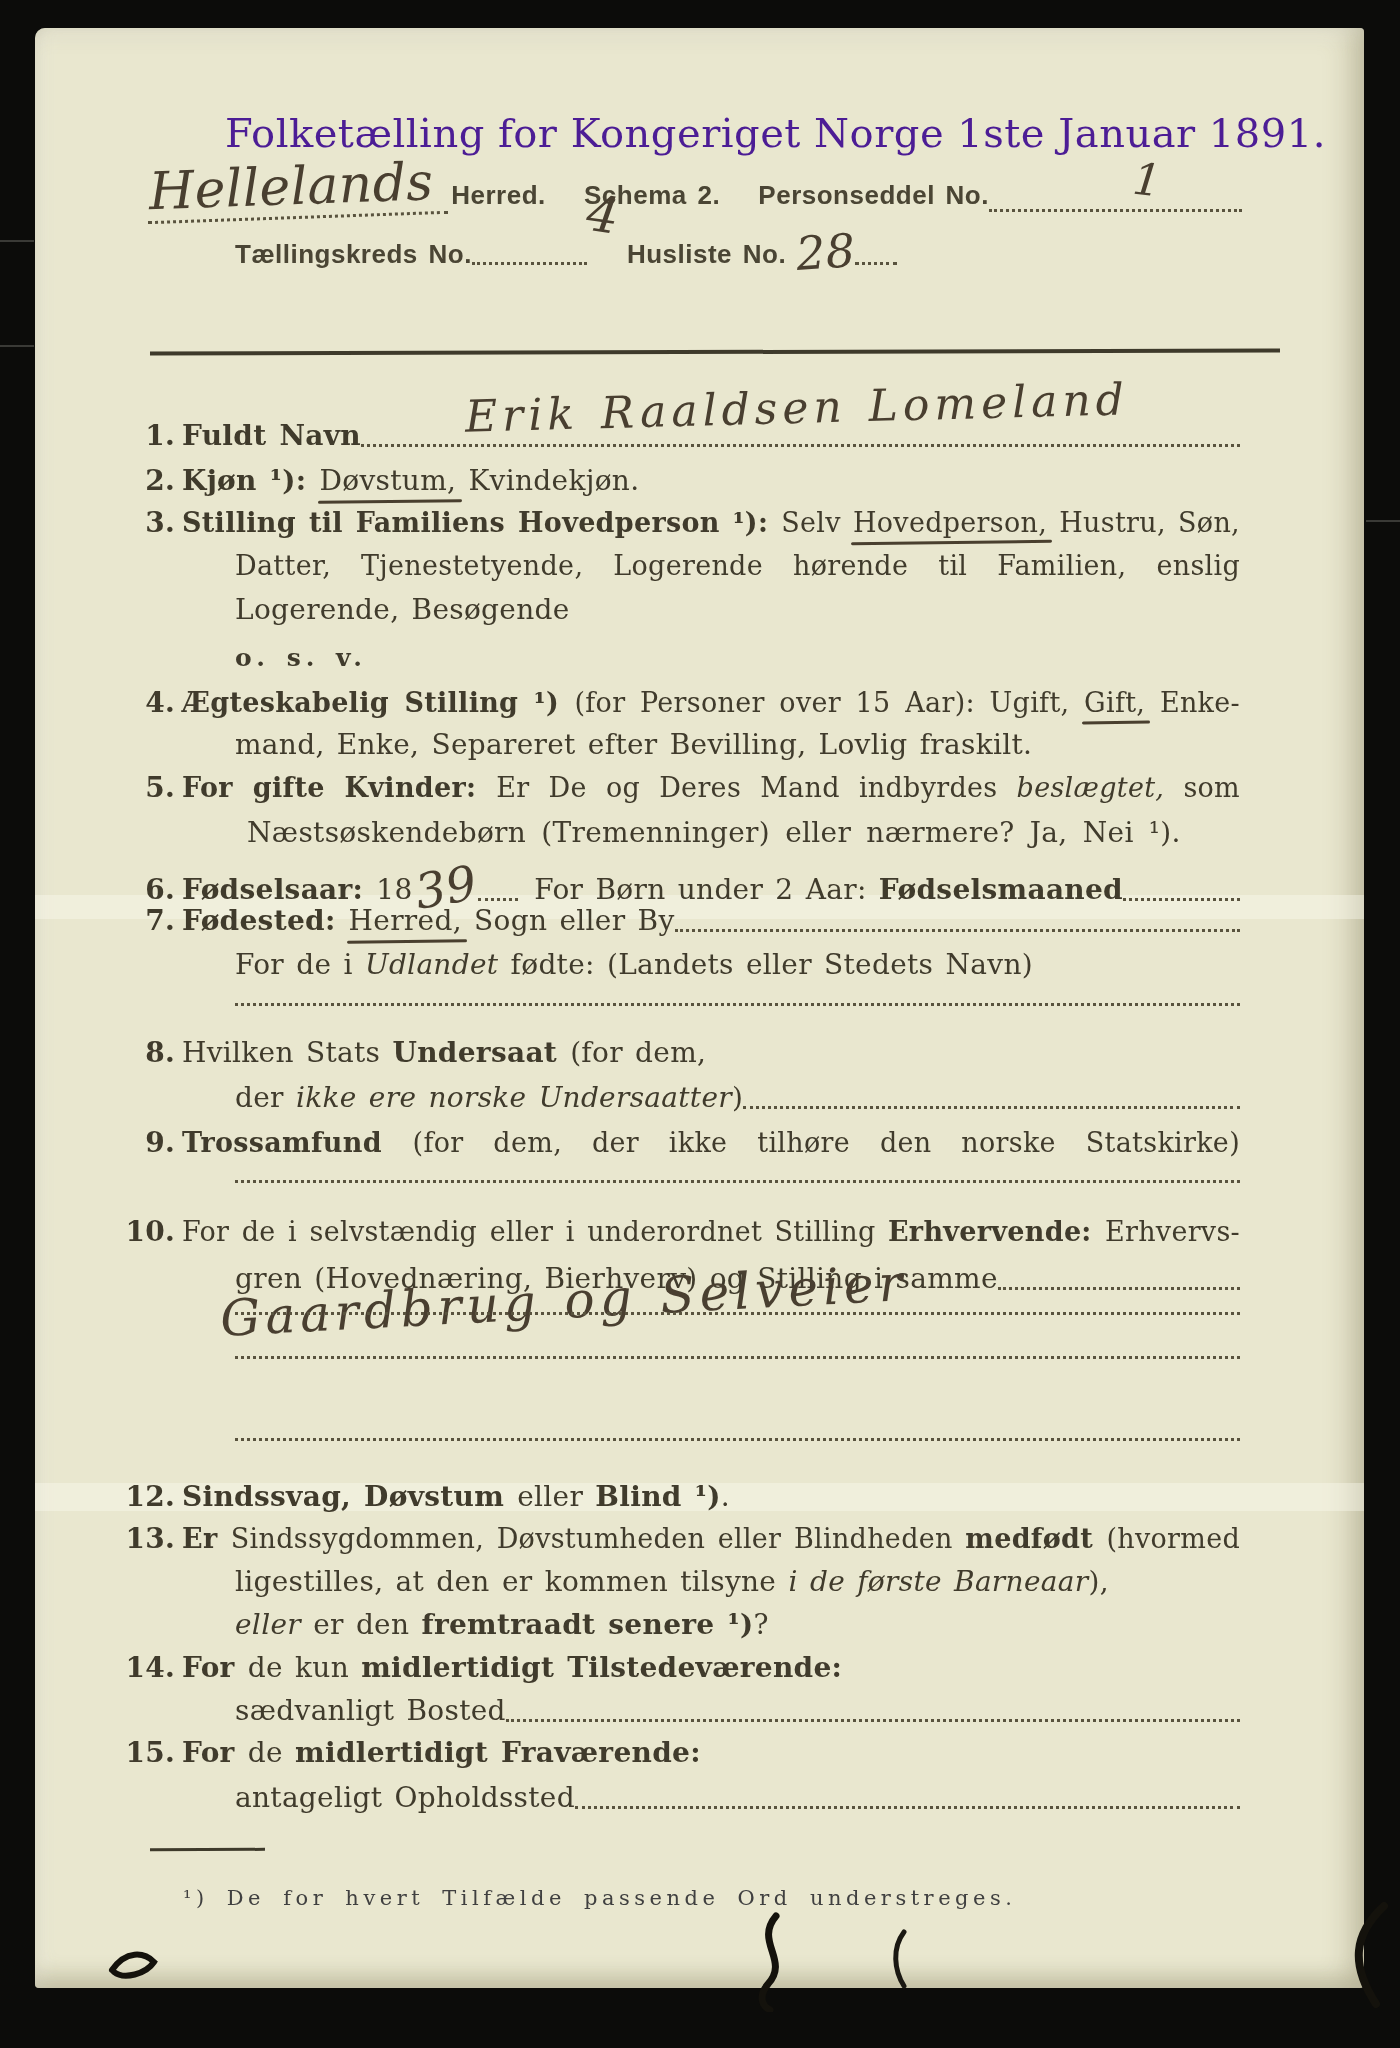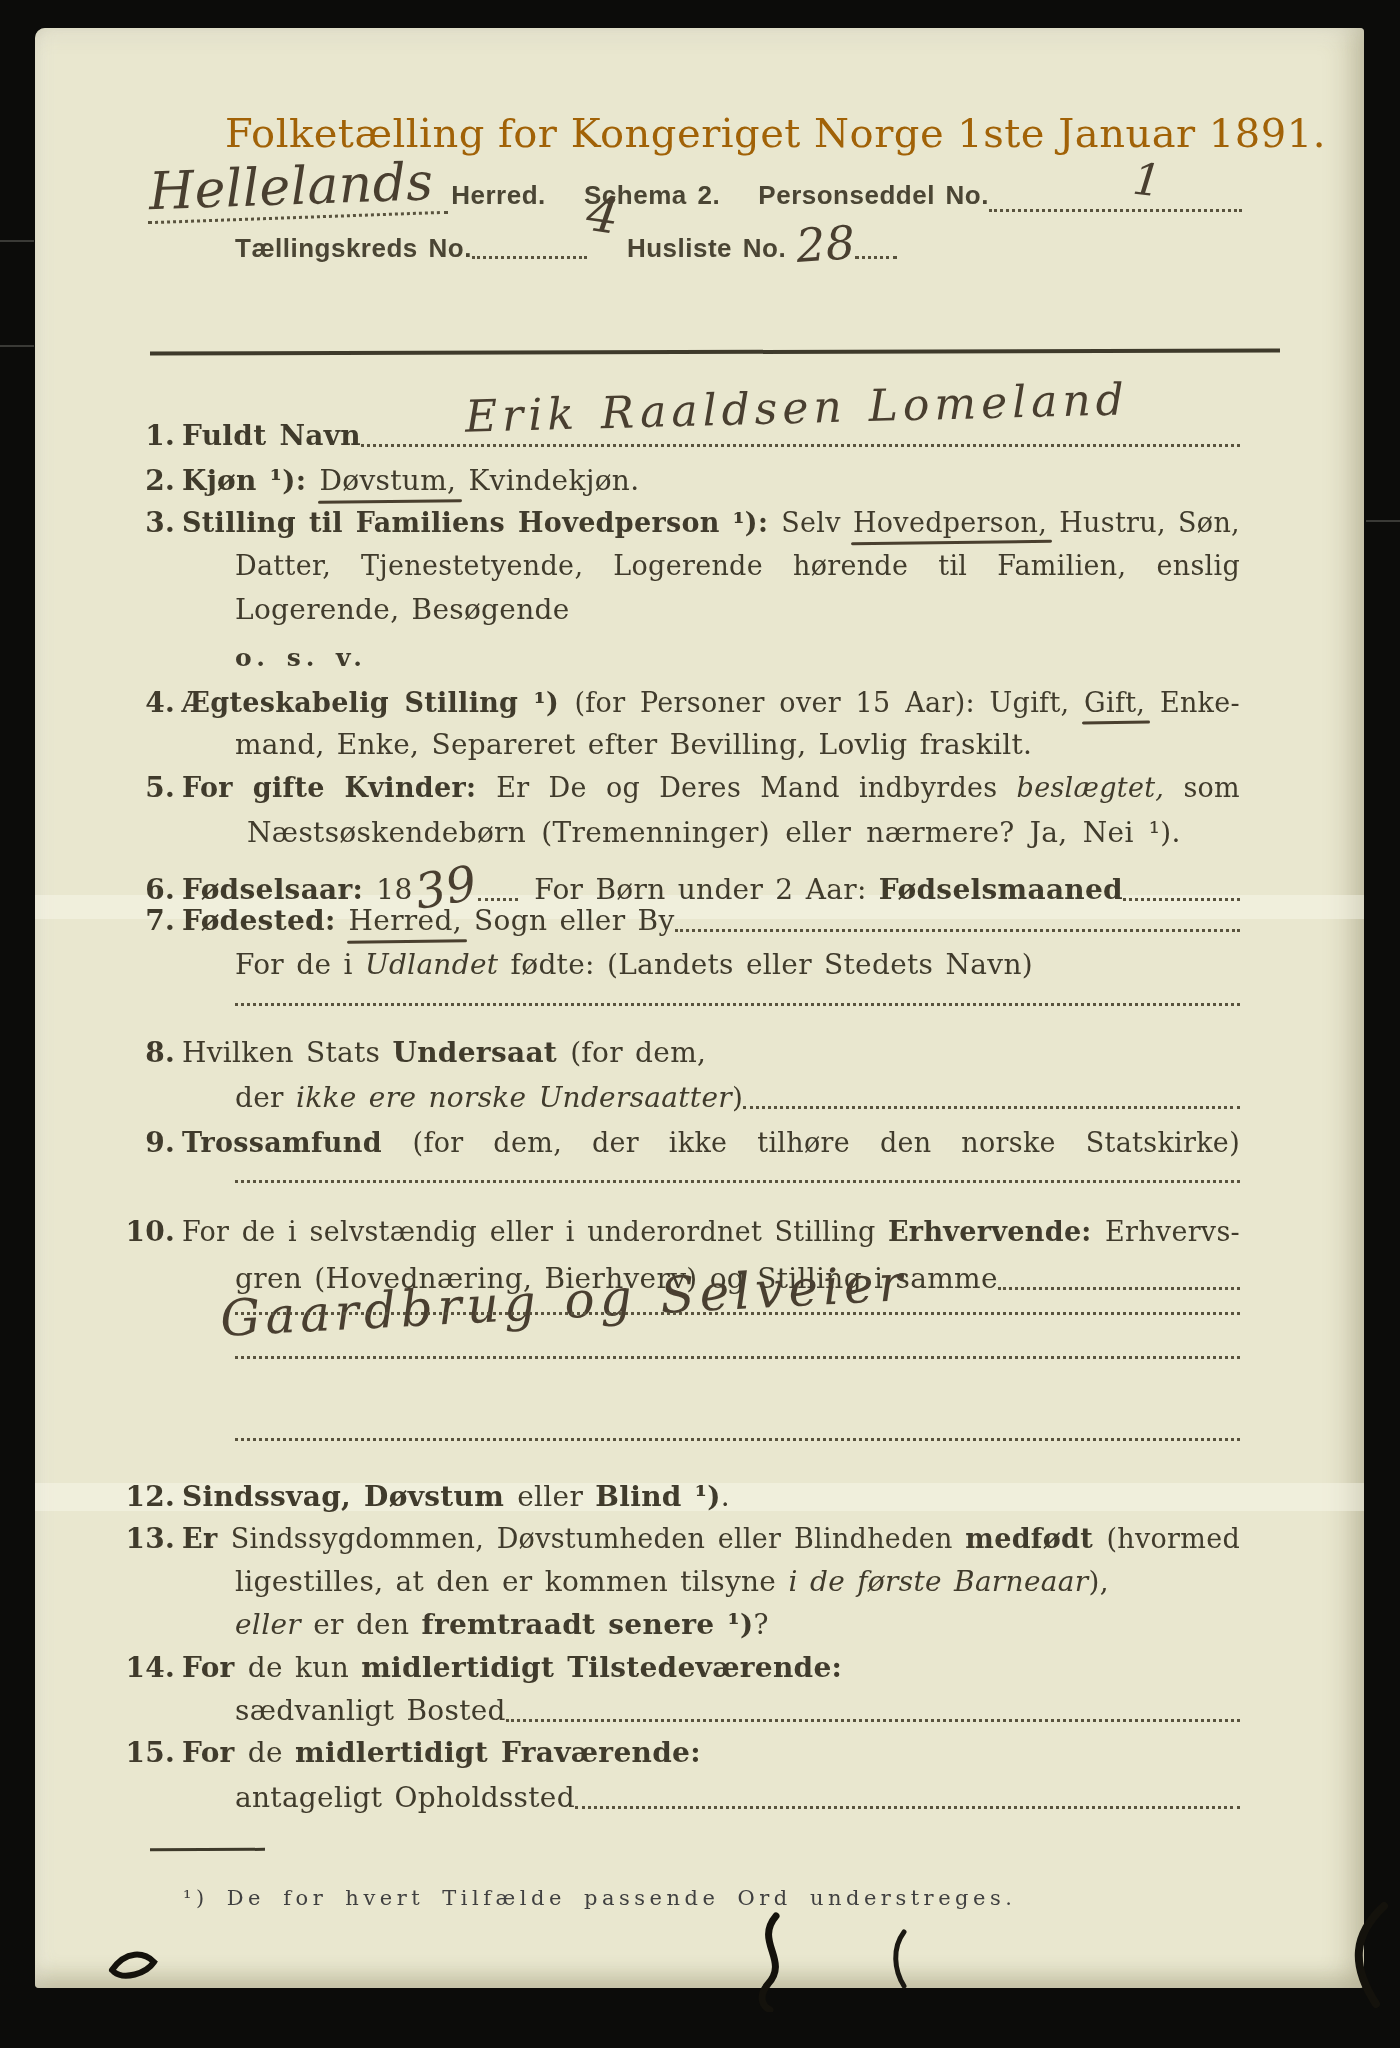--- a/index.html
+++ b/index.html
@@ -38,21 +38,21 @@
   .pu::after{
     content:"";position:absolute;left:-2px;right:-5px;bottom:-5px;height:3px;
     background:#493f2e;border-radius:2px;transform:rotate(-.7deg);
   }
   .hand{
     font-family:"DejaVu Serif", serif;font-style:italic;color:#493f30;
     line-height:1;
   }
   .hand-underline{border-bottom:3px dotted #59533e;padding:0 14px 4px 2px;}
   .title{
-    position:absolute;font-size:40px;letter-spacing:.5px;color:#a16207;
+    position:absolute;font-size:40px;letter-spacing:.5px;color:#4c1d95;
     white-space:nowrap;
     text-align:right;
   }
   .hdr{font-family:"Liberation Sans", sans-serif;font-weight:bold;font-size:26px;letter-spacing:.5px;color:#4a4534;}
   .rule{position:absolute;background:#3e3a2b;transform:rotate(-.15deg);}
   .osv{font-weight:bold;letter-spacing:5px;font-size:25px;}
   .footnote{
     position:absolute;font-size:21px;letter-spacing:4.5px;word-spacing:7px;color:#404040;white-space:nowrap;
   }
   .ink{position:absolute;}
@@ -73,21 +73,21 @@
       <span class="seg hand hand-underline" style="font-size:52px;transform:rotate(-2deg);">Hellelands</span>
       <span class="seg" style="margin-left:4px;">
         <span class="hdr">Herred.</span>
         <span class="hdr" style="margin-left:26px;">Schema 2.</span>
         <span class="hdr" style="margin-left:26px;">Personseddel No.</span>
       </span>
       <span class="dots"></span>
     </div>
     <div class="line hand" style="left:1098px;top:130px;font-size:44px;transform:rotate(6deg);">1</div>
 
-    <div class="line flexline" style="left:200px;top:190px;width:905px;">
+    <div class="line flexline" style="left:200px;top:198px;width:905px;align-items:flex-end;">
       <span class="seg hdr">Tællingskreds No.</span>
       <span class="dots dots-fixed" style="flex:0 0 115px;"></span>
       <span class="seg hdr" style="margin-left:40px;">Husliste No.</span>
       <span class="seg hand" style="font-size:46px;margin-left:10px;transform:translateY(3px) rotate(-4deg);display:inline-block;">28</span>
       <span class="dots dots-fixed" style="flex:0 0 42px;"></span>
     </div>
     <div class="line hand" style="left:552px;top:162px;font-size:50px;transform:rotate(8deg);">4</div>
 
     <div class="rule" style="left:115px;top:322px;width:1130px;height:4px;"></div>
 

